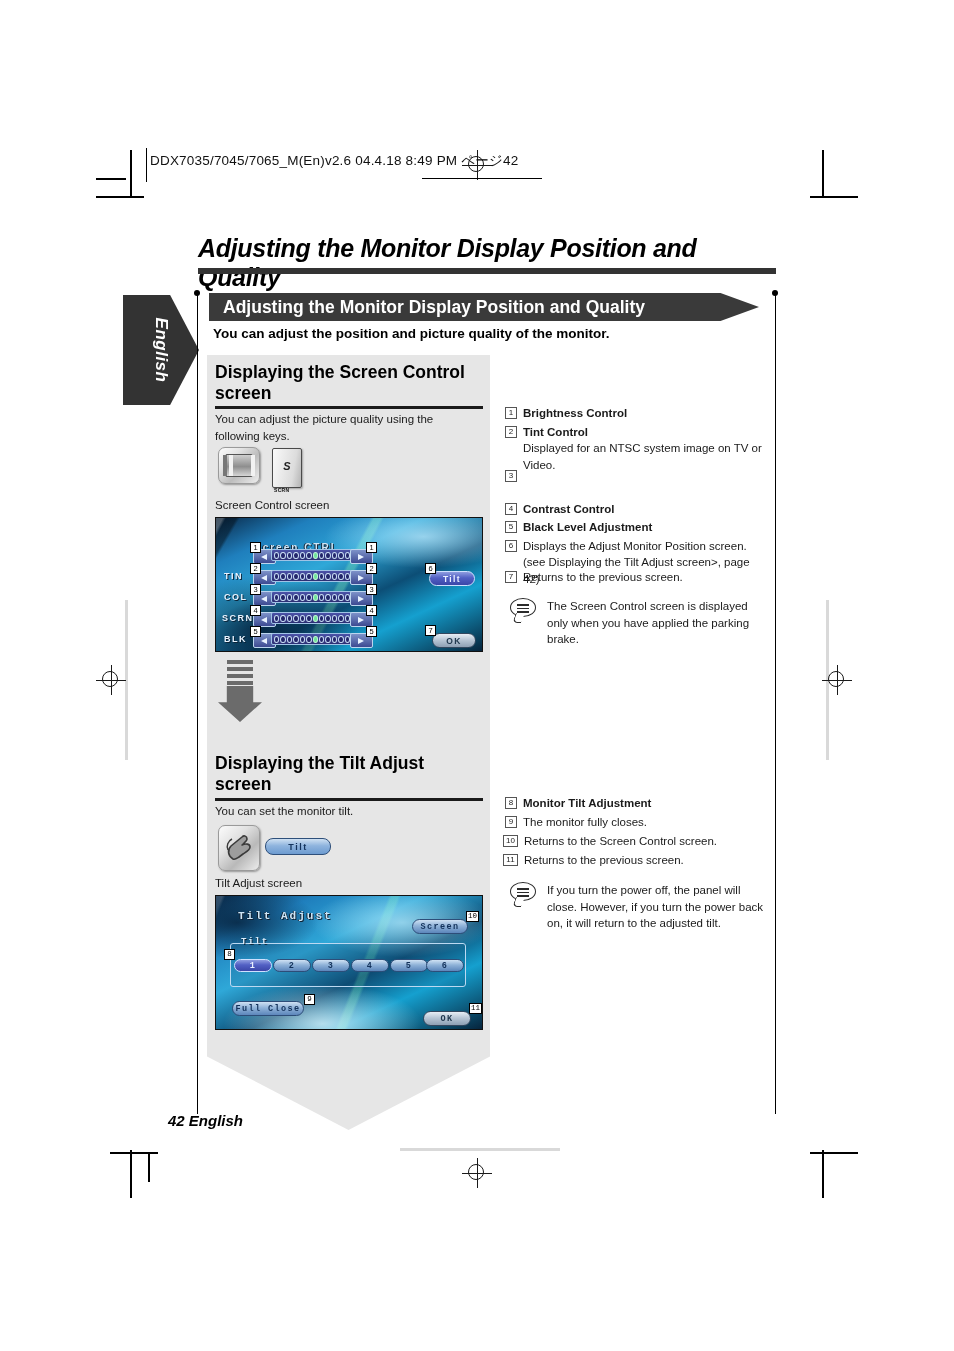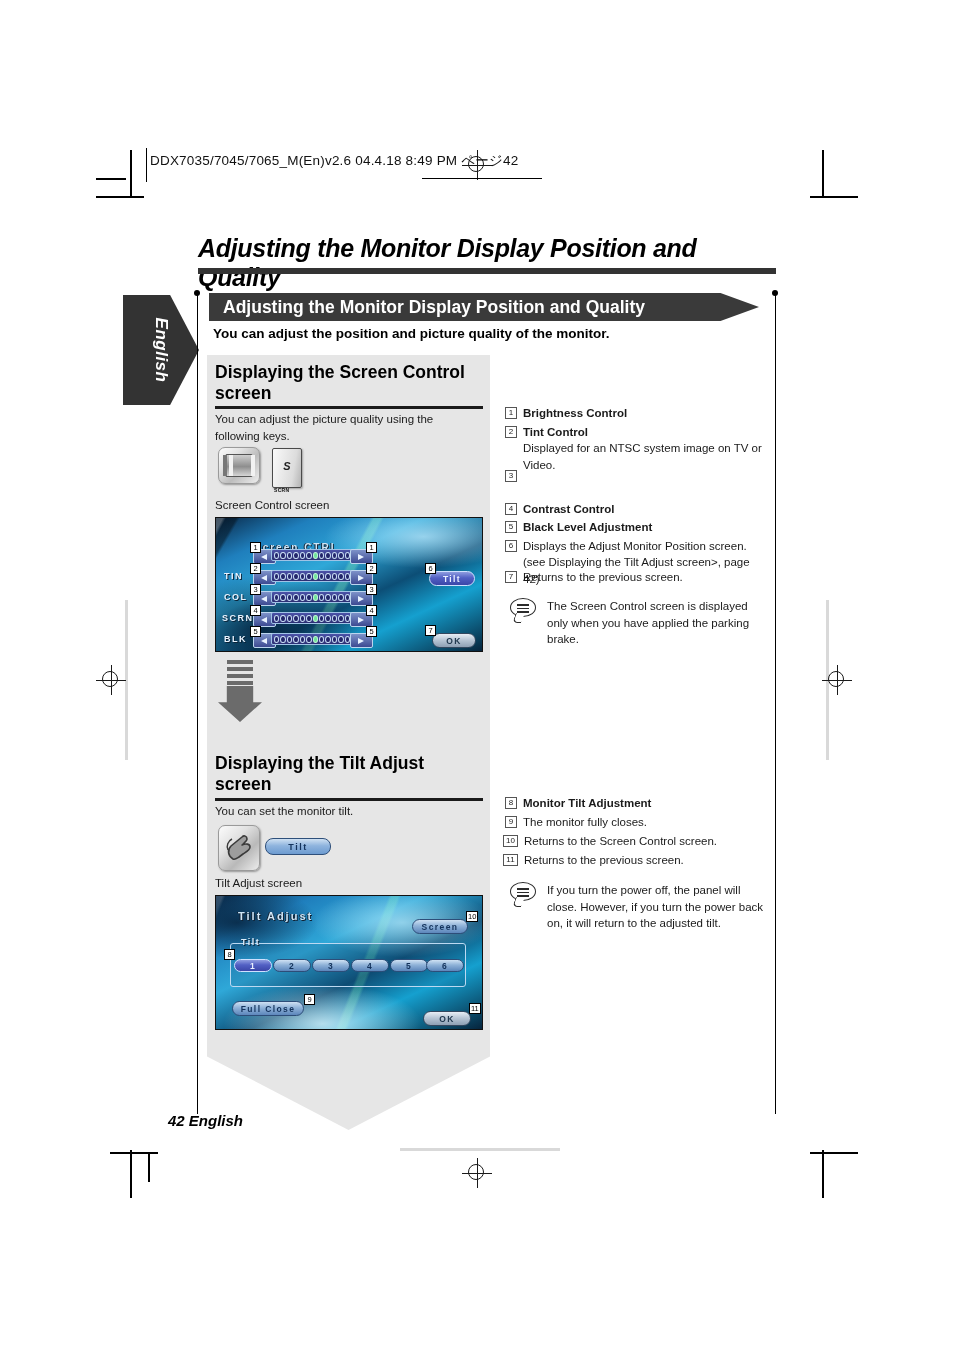--- a/index.html
+++ b/index.html
@@ -380,21 +380,21 @@
   <svg viewBox="0 0 40 44" width="40" height="44">
     <path d="M14 33 C9 30 8 24 12 20 L23 11 C25 9 28 10 28 13 C28 15 25 17 23 19
              C27 17 31 18 31 21 C31 24 27 26 24 28 L20 31 C17 33 16 34 14 33 Z" fill="#9d9d9d" stroke="#3a3a3a" stroke-width="1.6" stroke-linejoin="round"></path>
     <path d="M13 13 C9 15 7 20 9 24" fill="none" stroke="#3a3a3a" stroke-width="1.4"></path>
   </svg>
 </div>
 <div class="tiltbtn" style="left:265px;top:838px;">Tilt</div>
 
 <div class="caption" style="left:215px;top:877px;">Tilt Adjust screen</div>
 
-<div class="shot" style="left:215px;top:895px;width:266px;height:133px;">
+<div class="shot" style="left:215px;top:895px;width:266px;height:133px;font-family:Liberation Mono, monospace;">
   <div class="sky" style="background:
       radial-gradient(ellipse 55% 42% at 70% 20%,rgba(190,238,255,.70),rgba(0,0,0,0) 62%),
       radial-gradient(ellipse 60% 48% at 40% 96%,rgba(235,250,255,.75),rgba(0,0,0,0) 62%),
       radial-gradient(ellipse 45% 40% at 8% 20%,rgba(6,32,58,.8),rgba(0,0,0,0) 68%),
       linear-gradient(112deg,rgba(255,255,255,.22) 0 2%,rgba(0,0,0,0) 3% 54%,rgba(120,250,180,.26) 55% 57%,rgba(0,0,0,0) 58% 100%);"></div>
 
   <div class="osd osdtitle" style="left:22px;top:14px;font-size:11px;">Tilt Adjust</div>
 
   <div class="osdbtn" style="left:196px;top:23px;width:54px;height:13px;">Screen</div>
   <div class="chip" style="left:250px;top:15px;">10</div>

